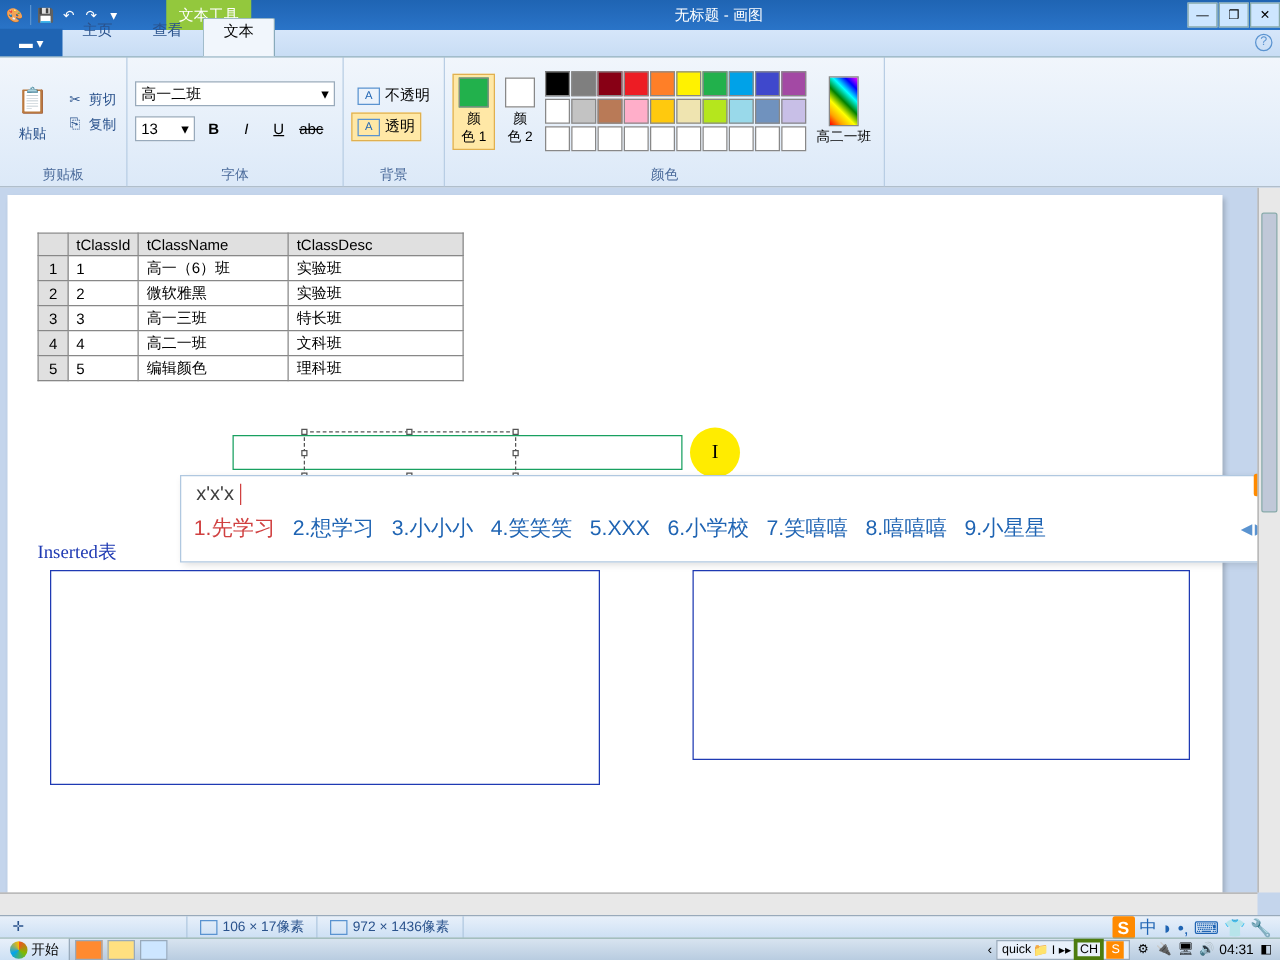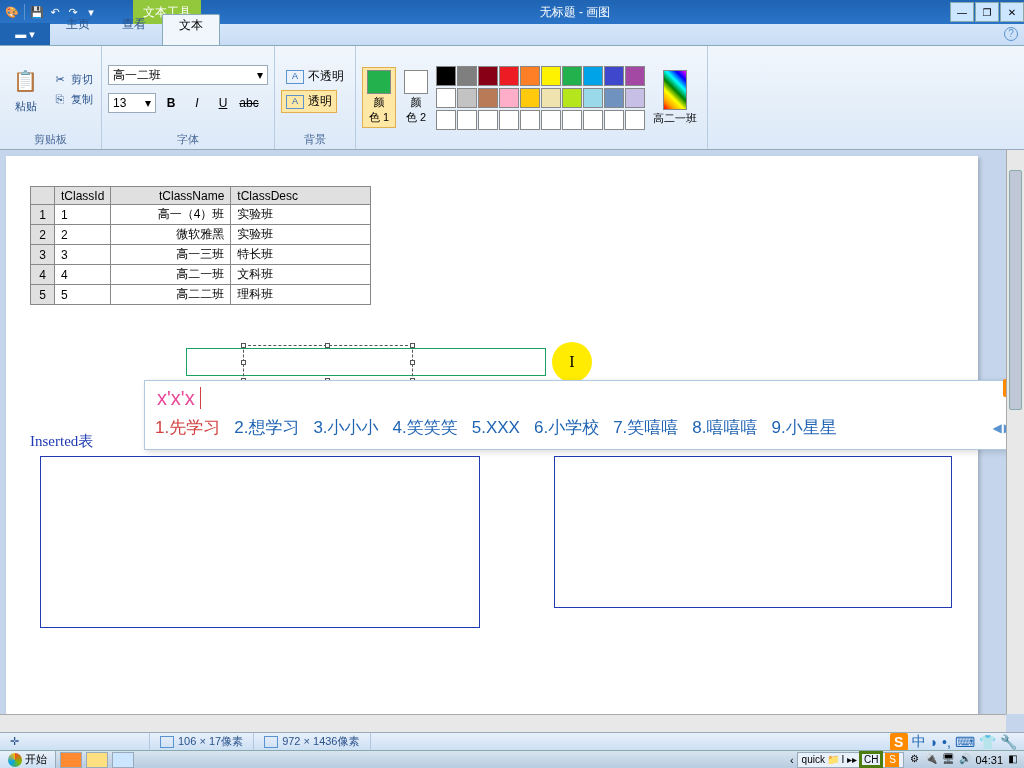--- a/index.html
+++ b/index.html
@@ -60,32 +60,32 @@
 .scrollbar-v .thumb { position: absolute; left: 2px; right: 2px; top: 20px; height: 240px; background: #c0c8d8; border: 1px solid #8aa; border-radius: 2px; }
 .scrollbar-h { position: absolute; left: 0; right: 18px; bottom: 0; height: 18px; background: #e8e8e8; border-top: 1px solid #aaa; }
 .canvas { position: absolute; left: 6px; top: 6px; width: 972px; height: 700px; background: #fff; box-shadow: 2px 2px 4px rgba(0,0,0,0.2); }
 
 
 .tbl { position: absolute; left: 24px; top: 30px; border-collapse: collapse; font-size: 12px; }
 .tbl th, .tbl td { border: 1px solid #888; padding: 1px 6px; text-align: left; height: 18px; }
 .tbl th { background: #e0e0e0; font-weight: normal; }
 .tbl .rn { background: #e0e0e0; width: 24px; text-align: center; }
 .tbl .c1 { width: 50px; }
-.tbl .c2 { width: 120px; text-align: right; }
+.tbl .c2 { width: 120px; }
 .tbl .c3 { width: 140px; }
 
 
 .text-frame { position: absolute; left: 180px; top: 192px; width: 360px; height: 28px; border: 1px solid #18a060; }
 .text-frame-inner { position: absolute; left: 56px; top: -4px; width: 170px; height: 36px; border: 1px dashed #555; }
 .handle { position: absolute; width: 5px; height: 5px; background: #fff; border: 1px solid #555; }
 .cursor-hl { position: absolute; left: 546px; top: 186px; width: 40px; height: 40px; border-radius: 50%; background: #ffec00; display: flex; align-items: center; justify-content: center; font-family: serif; }
 
 
 .ime-box { position: absolute; left: 144px; top: 230px; right: 0; height: 70px; background: #fff; border: 1px solid #b0c8e0; box-shadow: 2px 2px 6px rgba(0,0,0,0.15); }
-.ime-comp { padding: 6px 12px 2px; font-size: 20px; color: #ec4899; font-family: serif; }
+.ime-comp { padding: 6px 12px 2px; font-size: 16px; color: #404040; font-family: serif; }
 .ime-comp .caret { border-right: 1px solid #d04040; animation: blink 1s infinite; }
 .ime-cands { display: flex; gap: 14px; padding: 4px 10px; font-size: 17px; color: #1f64b3; align-items: center; }
 .ime-cands .cand .num { }
 .ime-cands .cand.sel { color: #d04040; }
 .ime-nav { margin-left: auto; display: flex; gap: 2px; color: #5a93d0; font-size: 12px; }
 .ime-logo { position: absolute; right: 2px; top: -2px; width: 18px; height: 18px; background: #ff8a00; color: #fff; font-size: 12px; text-align: center; line-height: 18px; font-weight: bold; border-radius: 2px; }
 
 .inserted-label { position: absolute; left: 24px; top: 276px; font-size: 15px; color: #1f3ab3; font-family: serif; }
 .blue-box { position: absolute; border: 1px solid #1f3ab3; }
 
@@ -252,40 +252,41 @@
             <div class="sw" style="background: rgb(255, 255, 255);"></div>
             <div class="sw" style="background: rgb(255, 255, 255);"></div>
             <div class="sw" style="background: rgb(255, 255, 255);"></div>
           </div>
       </div>
       <div class="color-btn">
         <div class="rainbow"></div>
         <span>高二一班</span>
       </div>
     </div>
+    <div class="group-label">颜色</div>
   </div>
 </div>
 
 <div class="workspace">
   <div class="canvas">
 
     <table class="tbl">
       <tbody>
           <tr>
         <th class="rn"></th>
         <th class="c1">tClassId</th>
         <th class="c2">tClassName</th>
         <th class="c3">tClassDesc</th>
       </tr>
       </tbody>
         <tbody>
           <tr>
             <td class="rn">1</td>
             <td class="c1">1</td>
-            <td class="c2">高一（4）班</td>
+            <td class="c2">高一（6）班</td>
             <td class="c3">实验班</td>
           </tr>
           <tr>
             <td class="rn">2</td>
             <td class="c1">2</td>
             <td class="c2">微软雅黑</td>
             <td class="c3">实验班</td>
           </tr>
           <tr>
             <td class="rn">3</td>
@@ -295,21 +296,21 @@
           </tr>
           <tr>
             <td class="rn">4</td>
             <td class="c1">4</td>
             <td class="c2">高二一班</td>
             <td class="c3">文科班</td>
           </tr>
           <tr>
             <td class="rn">5</td>
             <td class="c1">5</td>
-            <td class="c2">高二二班</td>
+            <td class="c2">编辑颜色</td>
             <td class="c3">理科班</td>
           </tr>
         </tbody>
     </table>
 
     <div class="text-frame">
       <div class="text-frame-inner">
         <div class="handle" style="left:-3px;top:-3px"></div>
         <div class="handle" style="right:-3px;top:-3px"></div>
         <div class="handle" style="left:-3px;bottom:-3px"></div>

